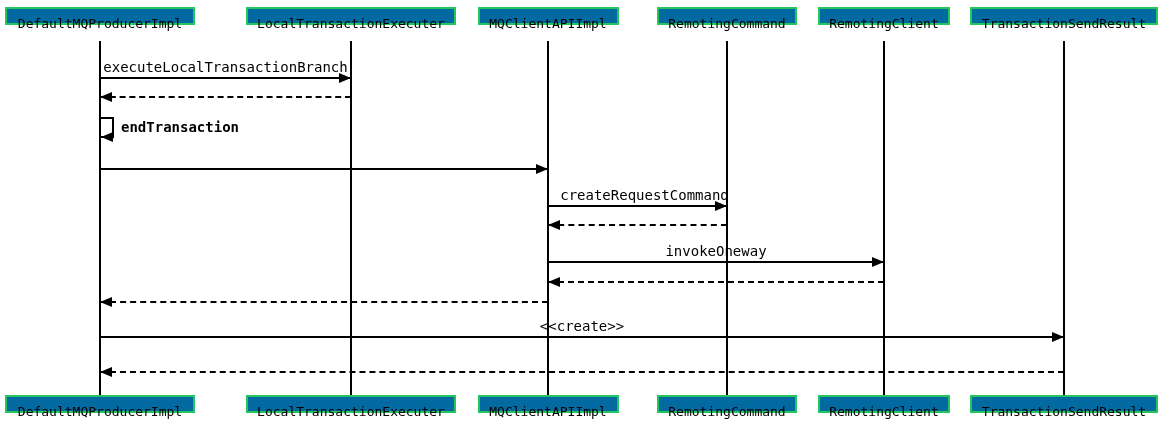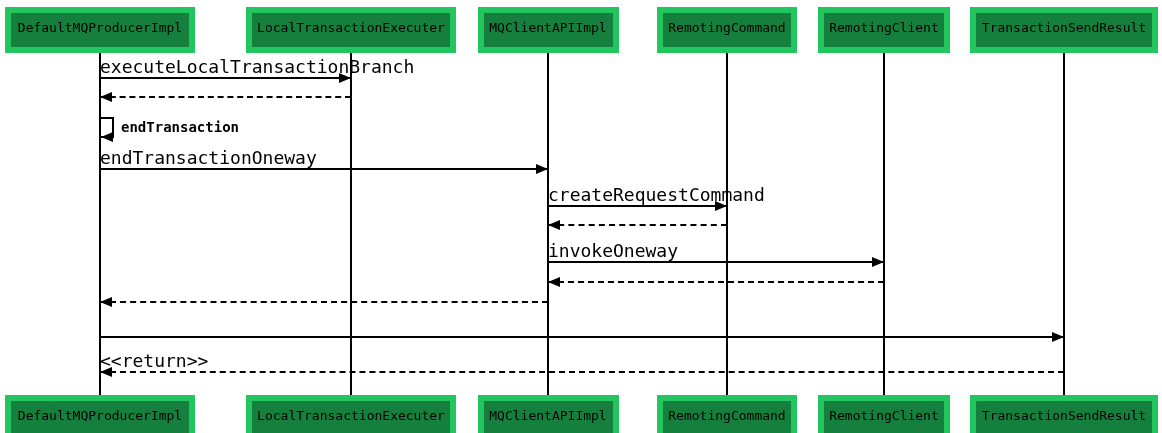--- a/index.html
+++ b/index.html
@@ -8,42 +8,42 @@
     width: 1162px;
     height: 433px;
     background: #ffffff;
     overflow: hidden;
     font-family: "DejaVu Sans Mono", "Liberation Mono", monospace;
     color: #000;
   }
   .box {
     position: absolute;
     box-sizing: border-box;
-    height: 46px;
-    border: 6px solid #22c55e;
-    background: #15803d;
+    height: 18px;
+    border: 2px solid #22c55e;
+    background: #0369a1;
     text-align: center;
     line-height: 30px;
     font-size: 13px;
     white-space: nowrap;
     z-index: 2;
   }
   .lifeline {
     position: absolute;
     width: 0;
     border-left: 2px solid #000;
     z-index: 1;
   }
   .msg-line { position: absolute; height: 0; z-index: 3; }
   .msg-line.solid  { border-top: 2px solid #000; }
   .msg-line.dashed { border-top: 2px dashed #000; }
   .msg-label {
     position: absolute;
-    text-align: left;
-    font-size: 18px;
+    text-align: center;
+    font-size: 14px;
     white-space: nowrap;
     z-index: 3;
     line-height: 16px;
   }
   .arrowhead {
     position: absolute;
     width: 0; height: 0;
     border-top: 5px solid transparent;
     border-bottom: 5px solid transparent;
     z-index: 4;
@@ -96,31 +96,30 @@
     <div class="msg-label" style="left: 100px; width: 251px; top: 59px;">executeLocalTransactionBranch</div>
     <div class="msg-line dashed" style="left: 100px; top: 96px; width: 251px;"></div>
     <div class="arrowhead left" style="left: 100px; top: 92px;"></div>
     <div class="self-seg-h" style="left: 100px; top: 117px; width: 14px;"></div>
     <div class="self-seg-v" style="left: 112px; top: 117px; height: 21px;"></div>
     <div class="self-seg-h" style="left: 100px; top: 136px; width: 14px;"></div>
     <div class="arrowhead left" style="left: 101px; top: 132px;"></div>
     <div class="self-label" style="left: 121px; top: 119px; font-weight: bold;">endTransaction</div>
     <div class="msg-line solid" style="left: 100px; top: 168px; width: 448px;"></div>
     <div class="arrowhead right" style="left: 536px; top: 164px;"></div>
-    <div class="msg-label" style="left: 100px; width: 448px; top: 150px;">endTransactionOneway</div>
     <div class="msg-line solid" style="left: 548px; top: 205px; width: 179px;"></div>
     <div class="arrowhead right" style="left: 715px; top: 201px;"></div>
     <div class="msg-label" style="left: 548px; width: 193px; top: 187px;">createRequestCommand</div>
     <div class="msg-line dashed" style="left: 548px; top: 224px; width: 179px;"></div>
     <div class="arrowhead left" style="left: 548px; top: 220px;"></div>
     <div class="msg-line solid" style="left: 548px; top: 261px; width: 336px;"></div>
     <div class="arrowhead right" style="left: 872px; top: 257px;"></div>
     <div class="msg-label" style="left: 548px; width: 336px; top: 243px;">invokeOneway</div>
     <div class="msg-line dashed" style="left: 548px; top: 281px; width: 336px;"></div>
     <div class="arrowhead left" style="left: 548px; top: 277px;"></div>
     <div class="msg-line dashed" style="left: 100px; top: 301px; width: 448px;"></div>
     <div class="arrowhead left" style="left: 100px; top: 297px;"></div>
     <div class="msg-line solid" style="left: 100px; top: 336px; width: 964px;"></div>
     <div class="arrowhead right" style="left: 1052px; top: 332px;"></div>
+    <div class="msg-label" style="left: 100px; width: 964px; top: 318px;">&lt;&lt;create&gt;&gt;</div>
     <div class="msg-line dashed" style="left: 100px; top: 371px; width: 964px;"></div>
     <div class="arrowhead left" style="left: 100px; top: 367px;"></div>
-    <div class="msg-label" style="left: 100px; width: 964px; top: 353px;">&lt;&lt;return&gt;&gt;</div>
   </div>
 
 </body></html>

